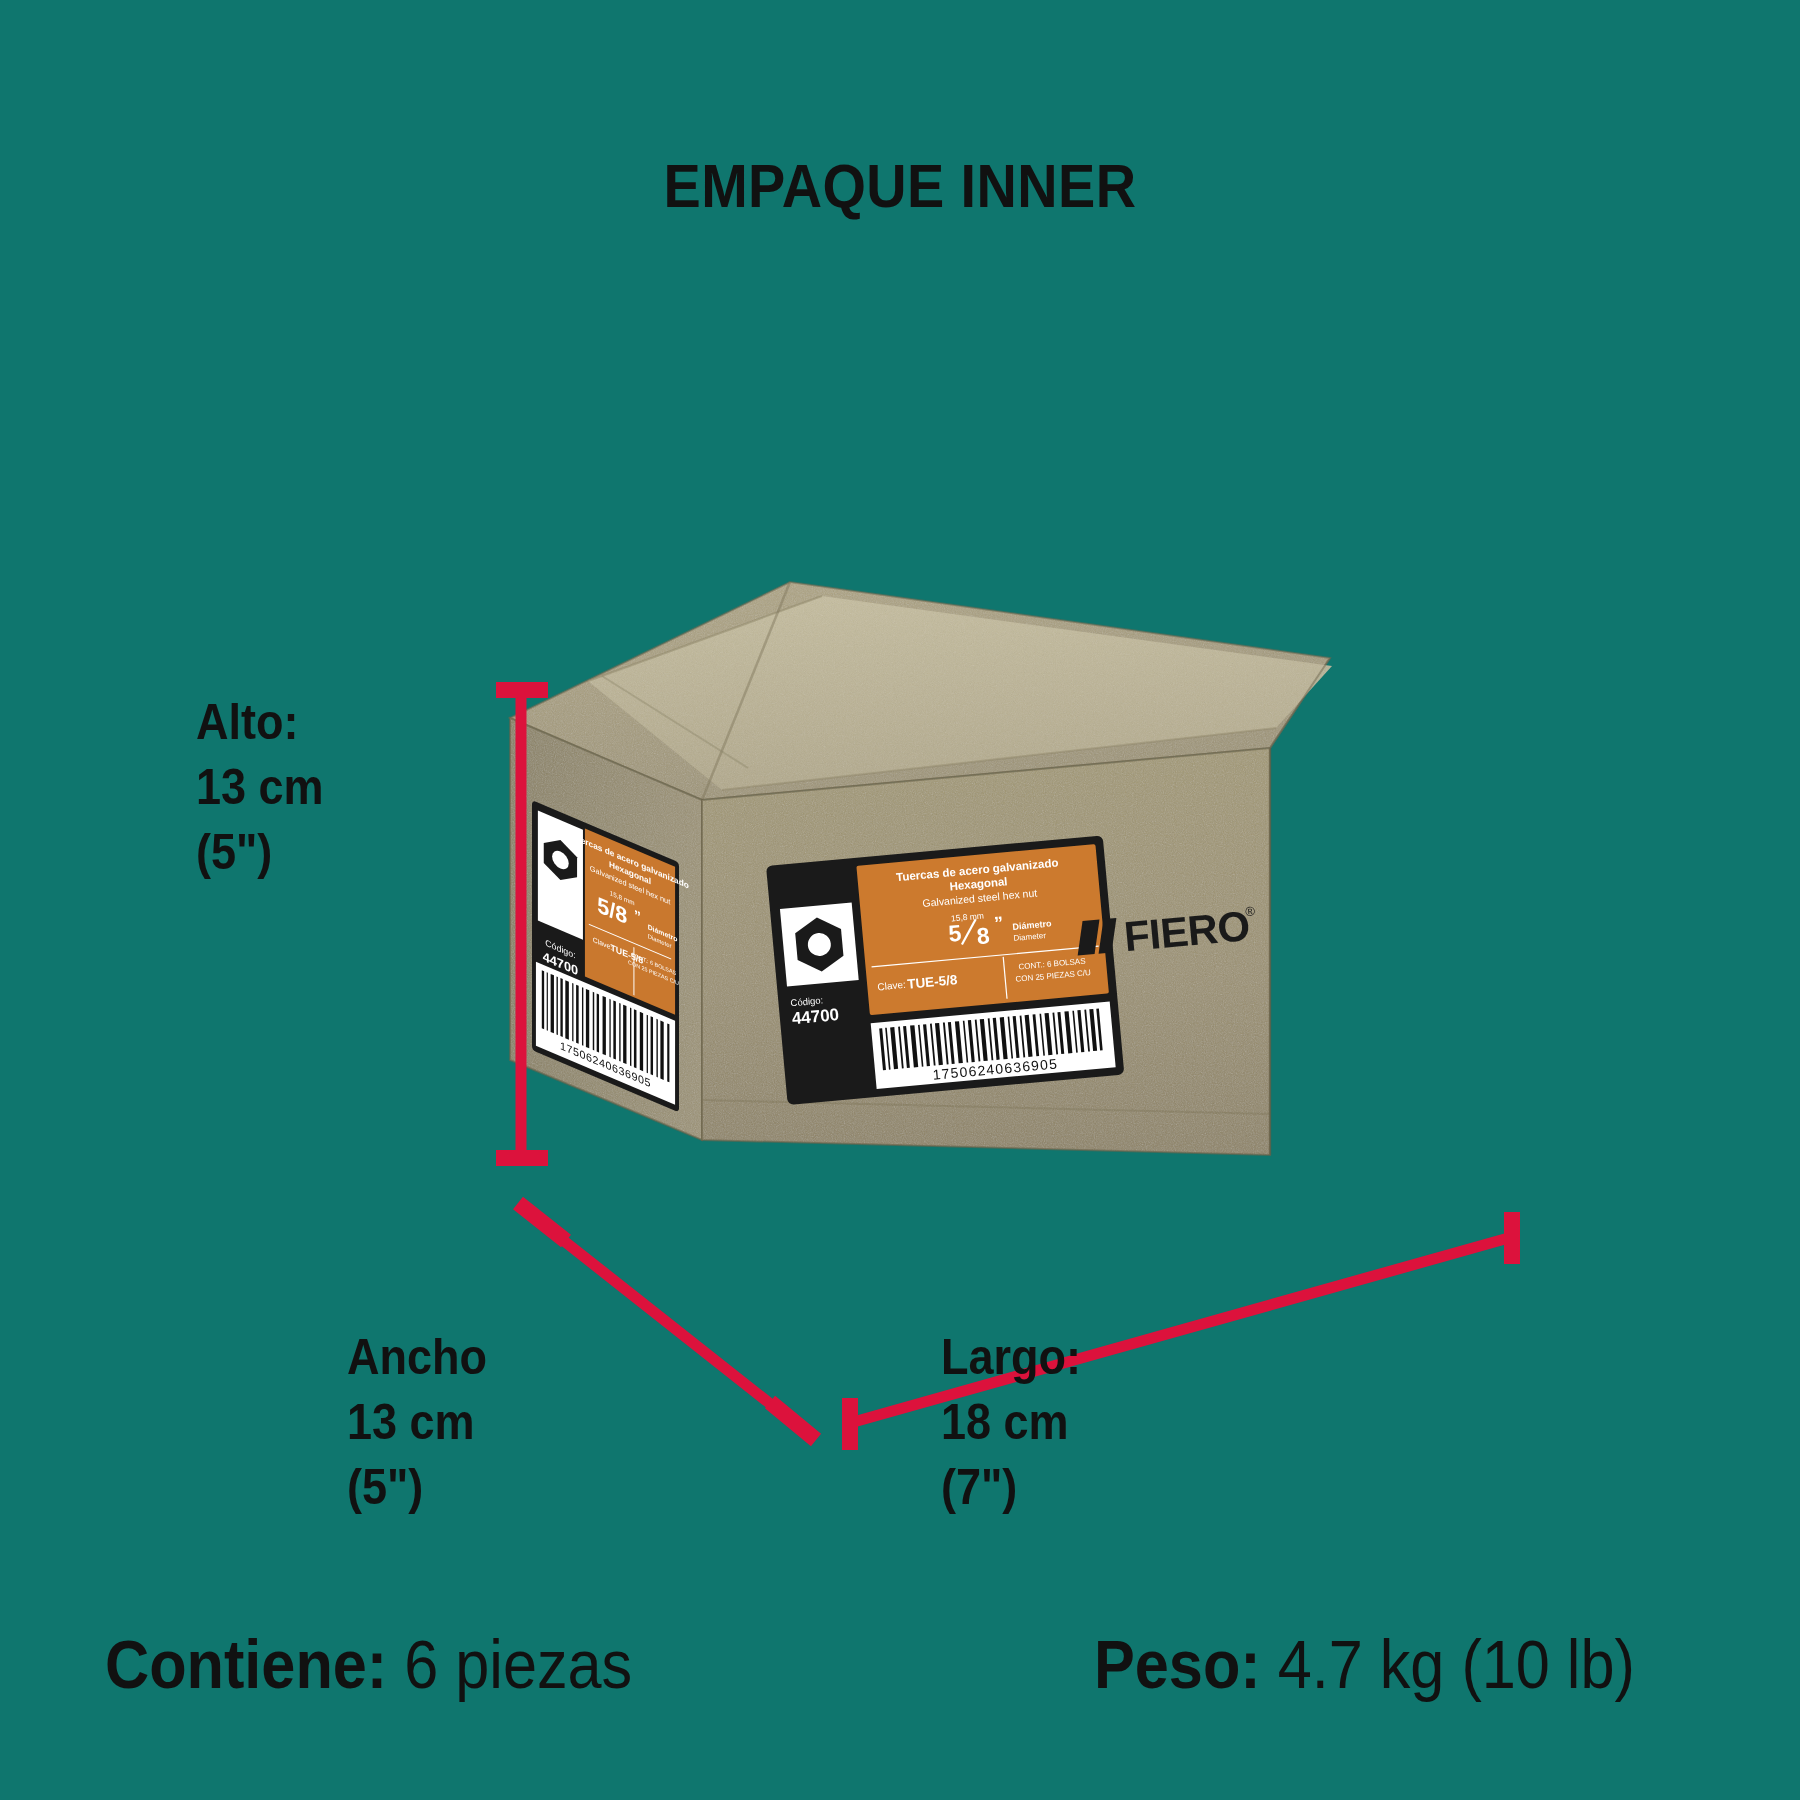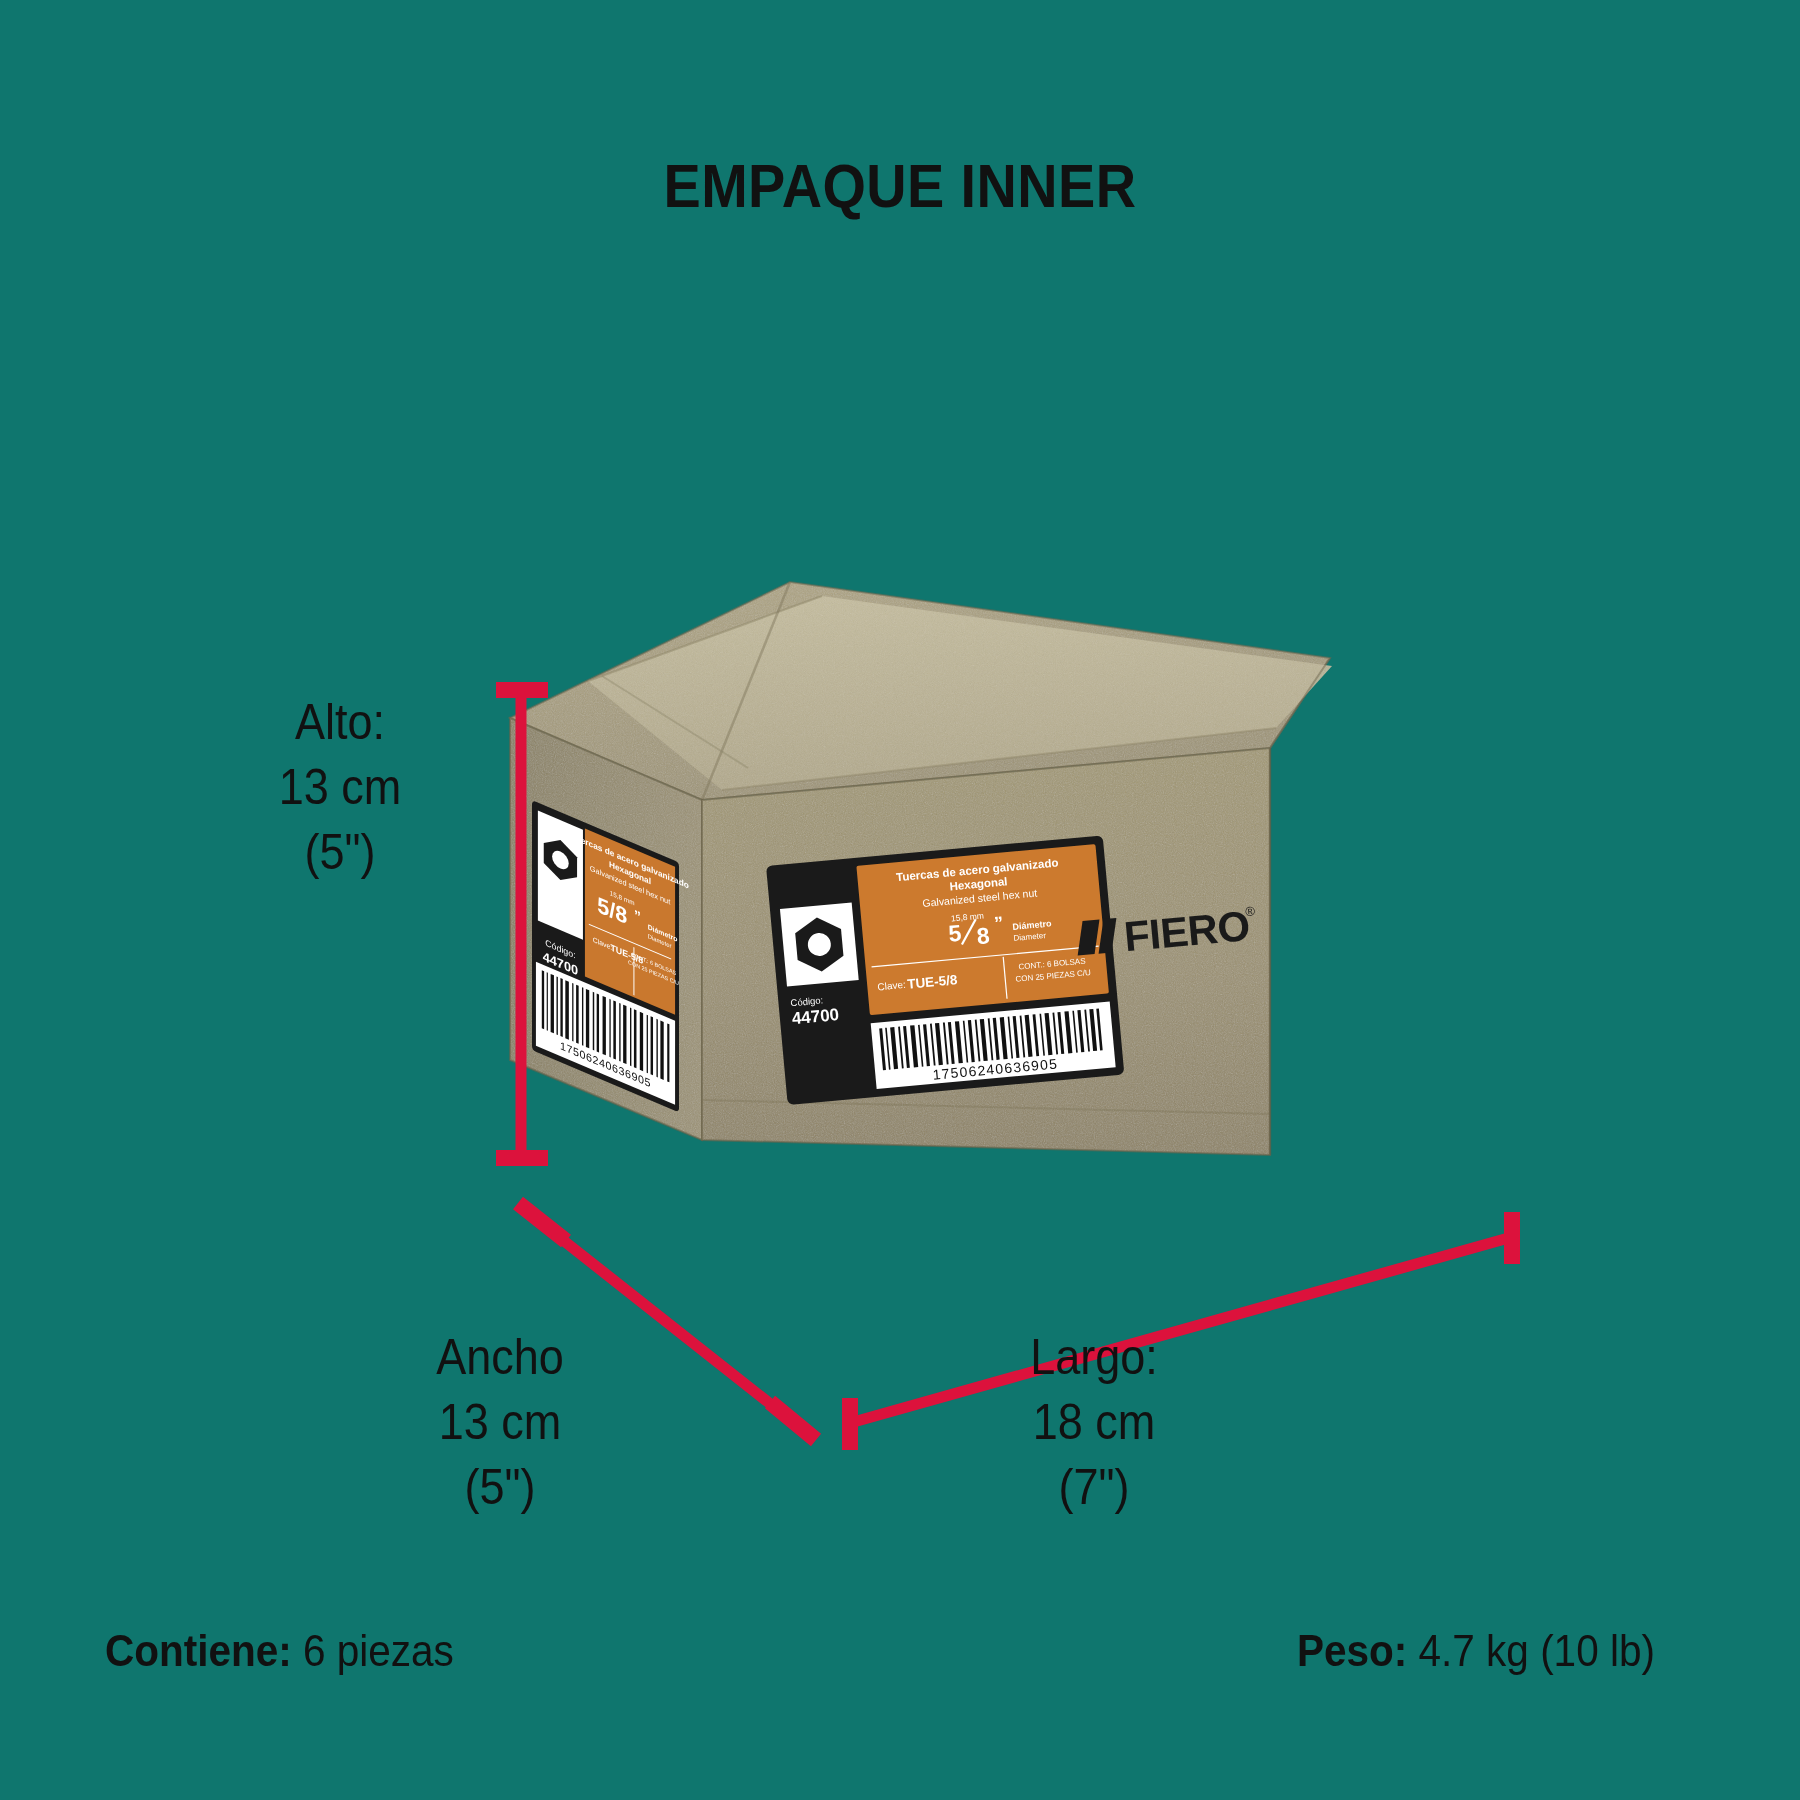--- a/index.html
+++ b/index.html
@@ -32,37 +32,37 @@
   #box-wrap {
     position: absolute;
     left: 470px; top: 500px;
     width: 880px; height: 720px;
   }
   #box-svg { display: block; width: 880px; height: 720px; }
 
   
   .dim-label {
     position: absolute;
-    text-align: center;
+    text-align: left;
     color: #111111;
-    font-weight: 400;
+    font-weight: 700;
     font-family: "Liberation Sans", sans-serif;
     line-height: 1.30;
   }
   .dim-label .l { display: block; font-size: 50px; transform: scaleX(0.90); }
 
   #dim-alto  { left: 180px; top: 690px;  width: 320px; }
   #dim-ancho { left: 330px; top: 1325px; width: 340px; }
   #dim-largo { left: 924px; top: 1325px; width: 340px; }
 
   
   .footer-line {
     position: absolute;
     top: 1625px;
-    font-size: 45px;
+    font-size: 68px;
     color: #111111;
     font-family: "Liberation Sans", sans-serif;
     white-space: nowrap;
   }
   .footer-line .b { font-weight: 700; }
   .footer-line .n { font-weight: 400; }
   #foot-left  { left: 105px; }
   #foot-right { right: 105px; text-align: center; }
   .sx { display: inline-block; transform: scaleX(0.90); transform-origin: left center; }
 </style>

